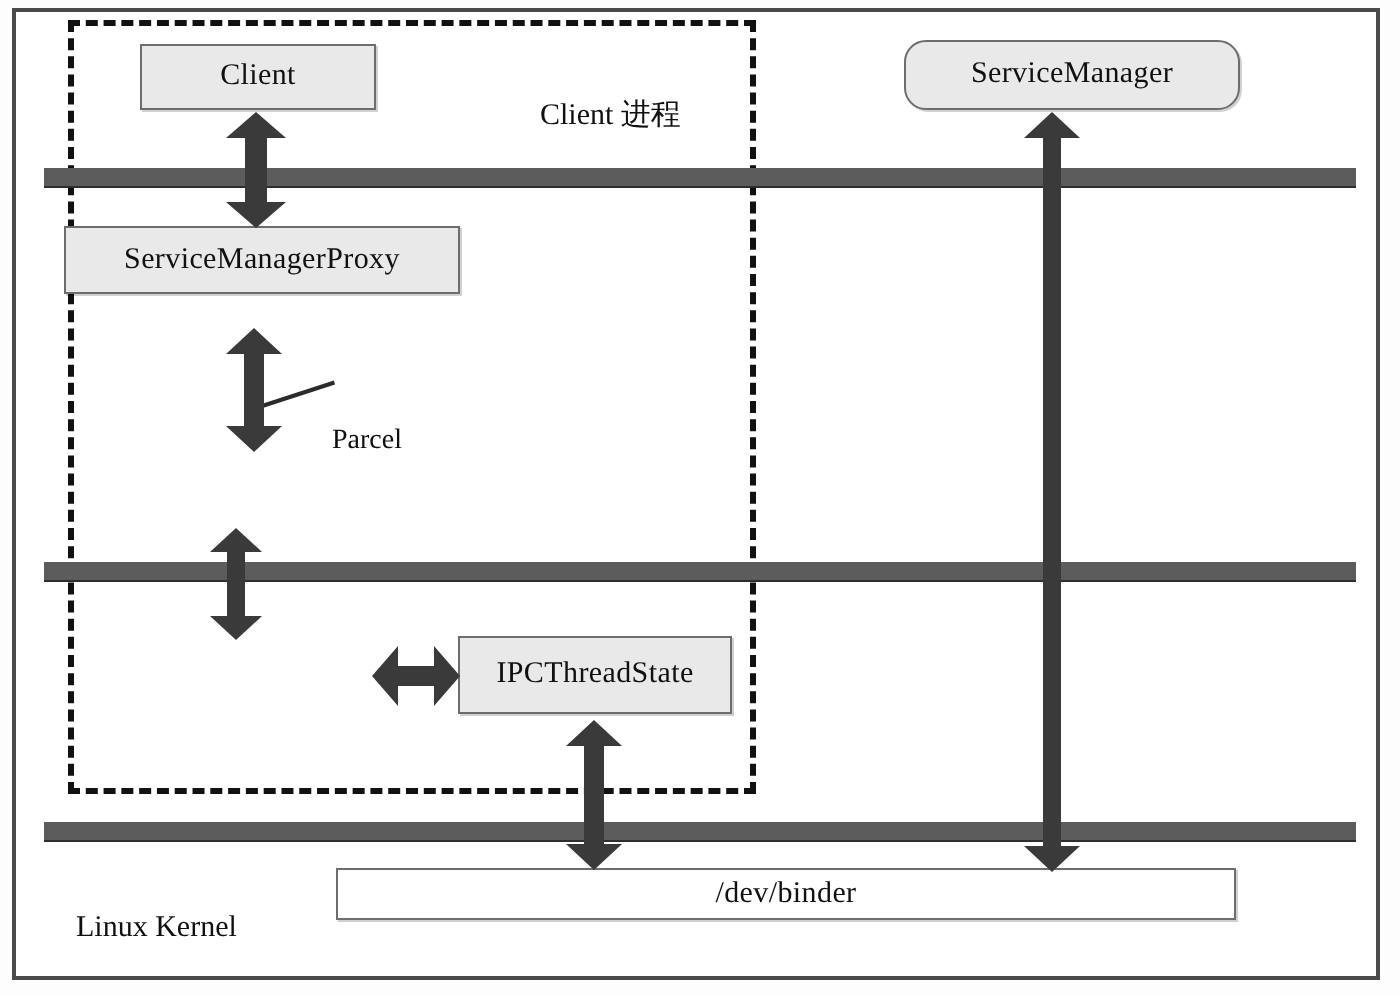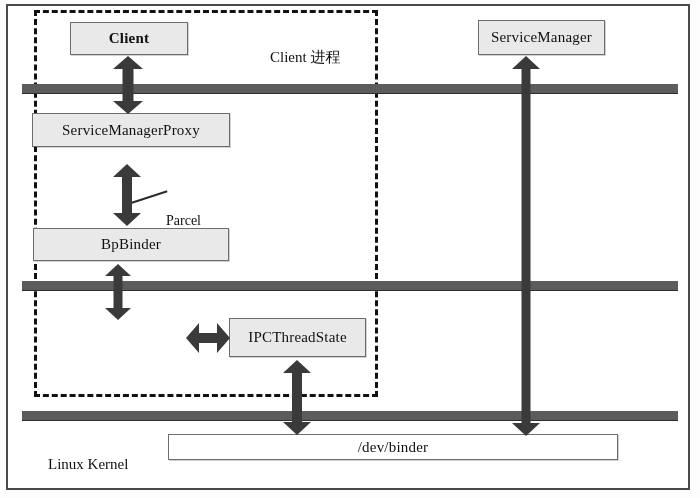--- a/index.html
+++ b/index.html
@@ -121,35 +121,34 @@
   <div id="frame"></div>
 
   <div class="dashed-region" style="left:34px; top:10px; width:344px; height:387px;"></div>
 
   <div class="hbar" style="left:22px; top:84px; width:656px; height:9px;"></div>
   <div class="hbar" style="left:22px; top:281px; width:656px; height:9px;"></div>
   <div class="hbar" style="left:22px; top:411px; width:656px; height:9px;"></div>
 
   <div class="plain-label" style="left:270px; top:20px;">Client 进程</div>
 
-  <div class="plain-label" style="left:48px; top:428px;">Linux Kernel</div>
+  <div class="plain-label" style="left:38px; top:428px;">Linux Kernel</div>
 
   <div class="plain-label small" style="left:166px; top:185px;">Parcel</div>
   <div class="leader" style="left:131px; top:202px; width:38px; transform: rotate(-18deg);"></div>
 
-  <div class="box" style="left:70px; top:22px; width:118px; height:33px;font-weight:bold;">Client</div>
+  <div class="box" style="left:70px; top:22px; width:118px; height:33px;">Client</div>
 
   <div class="box" style="left:32px; top:113px; width:198px; height:34px;">ServiceManagerProxy</div>
 
-  <div class="box" style="left:33px; top:228px; width:196px; height:33px;">BpBinder</div>
 
 
   <div class="box" style="left:229px; top:318px; width:137px; height:39px;">IPCThreadState</div>
 
-  <div class="box" style="left:478px; top:20px; width:127px; height:35px;">ServiceManager</div>
+  <div class="box" style="left:452px; top:20px; width:168px; height:35px;border-radius:11px;">ServiceManager</div>
 
   <div class="box white" style="left:168px; top:434px; width:450px; height:26px;">/dev/binder</div>
 
   <div class="arrow-v" style="left:113px; top:56px; width:30px; height:58px;">
     <div class="shaft" style="top:11px; width:11px; height:36px;"></div>
     <div class="head-up" style="top:0;
       border-left:15px solid transparent; border-right:15px solid transparent;
       border-bottom:13px solid #3a3a3a;"></div>
     <div class="head-down" style="bottom:0;
       border-left:15px solid transparent; border-right:15px solid transparent;

